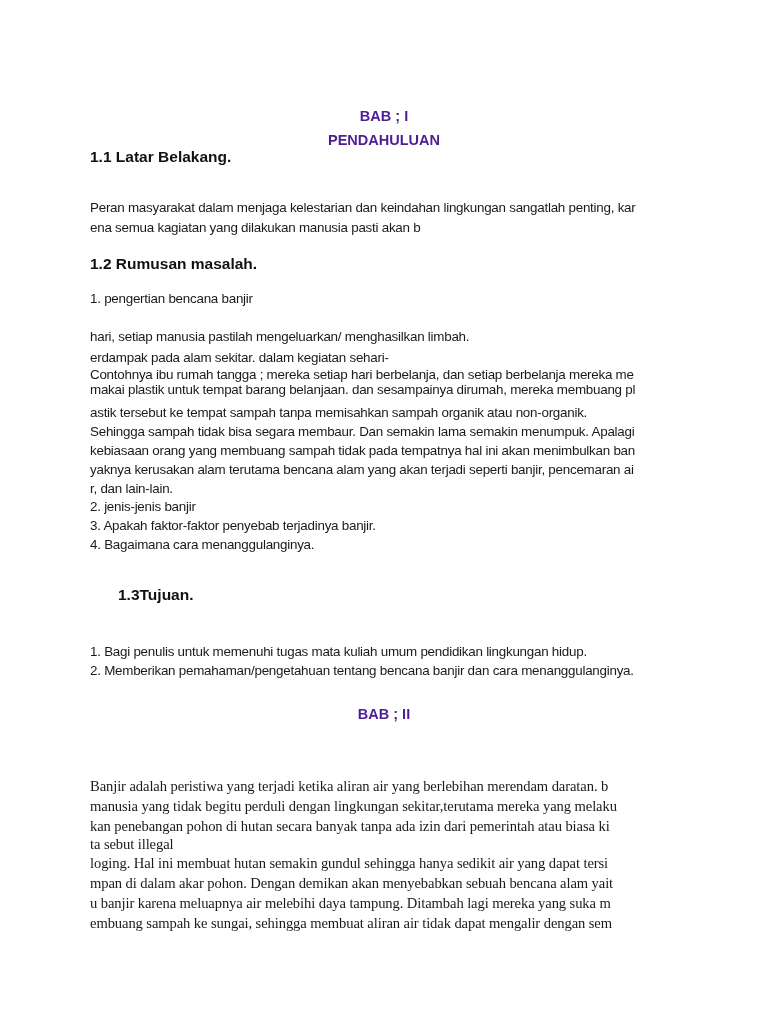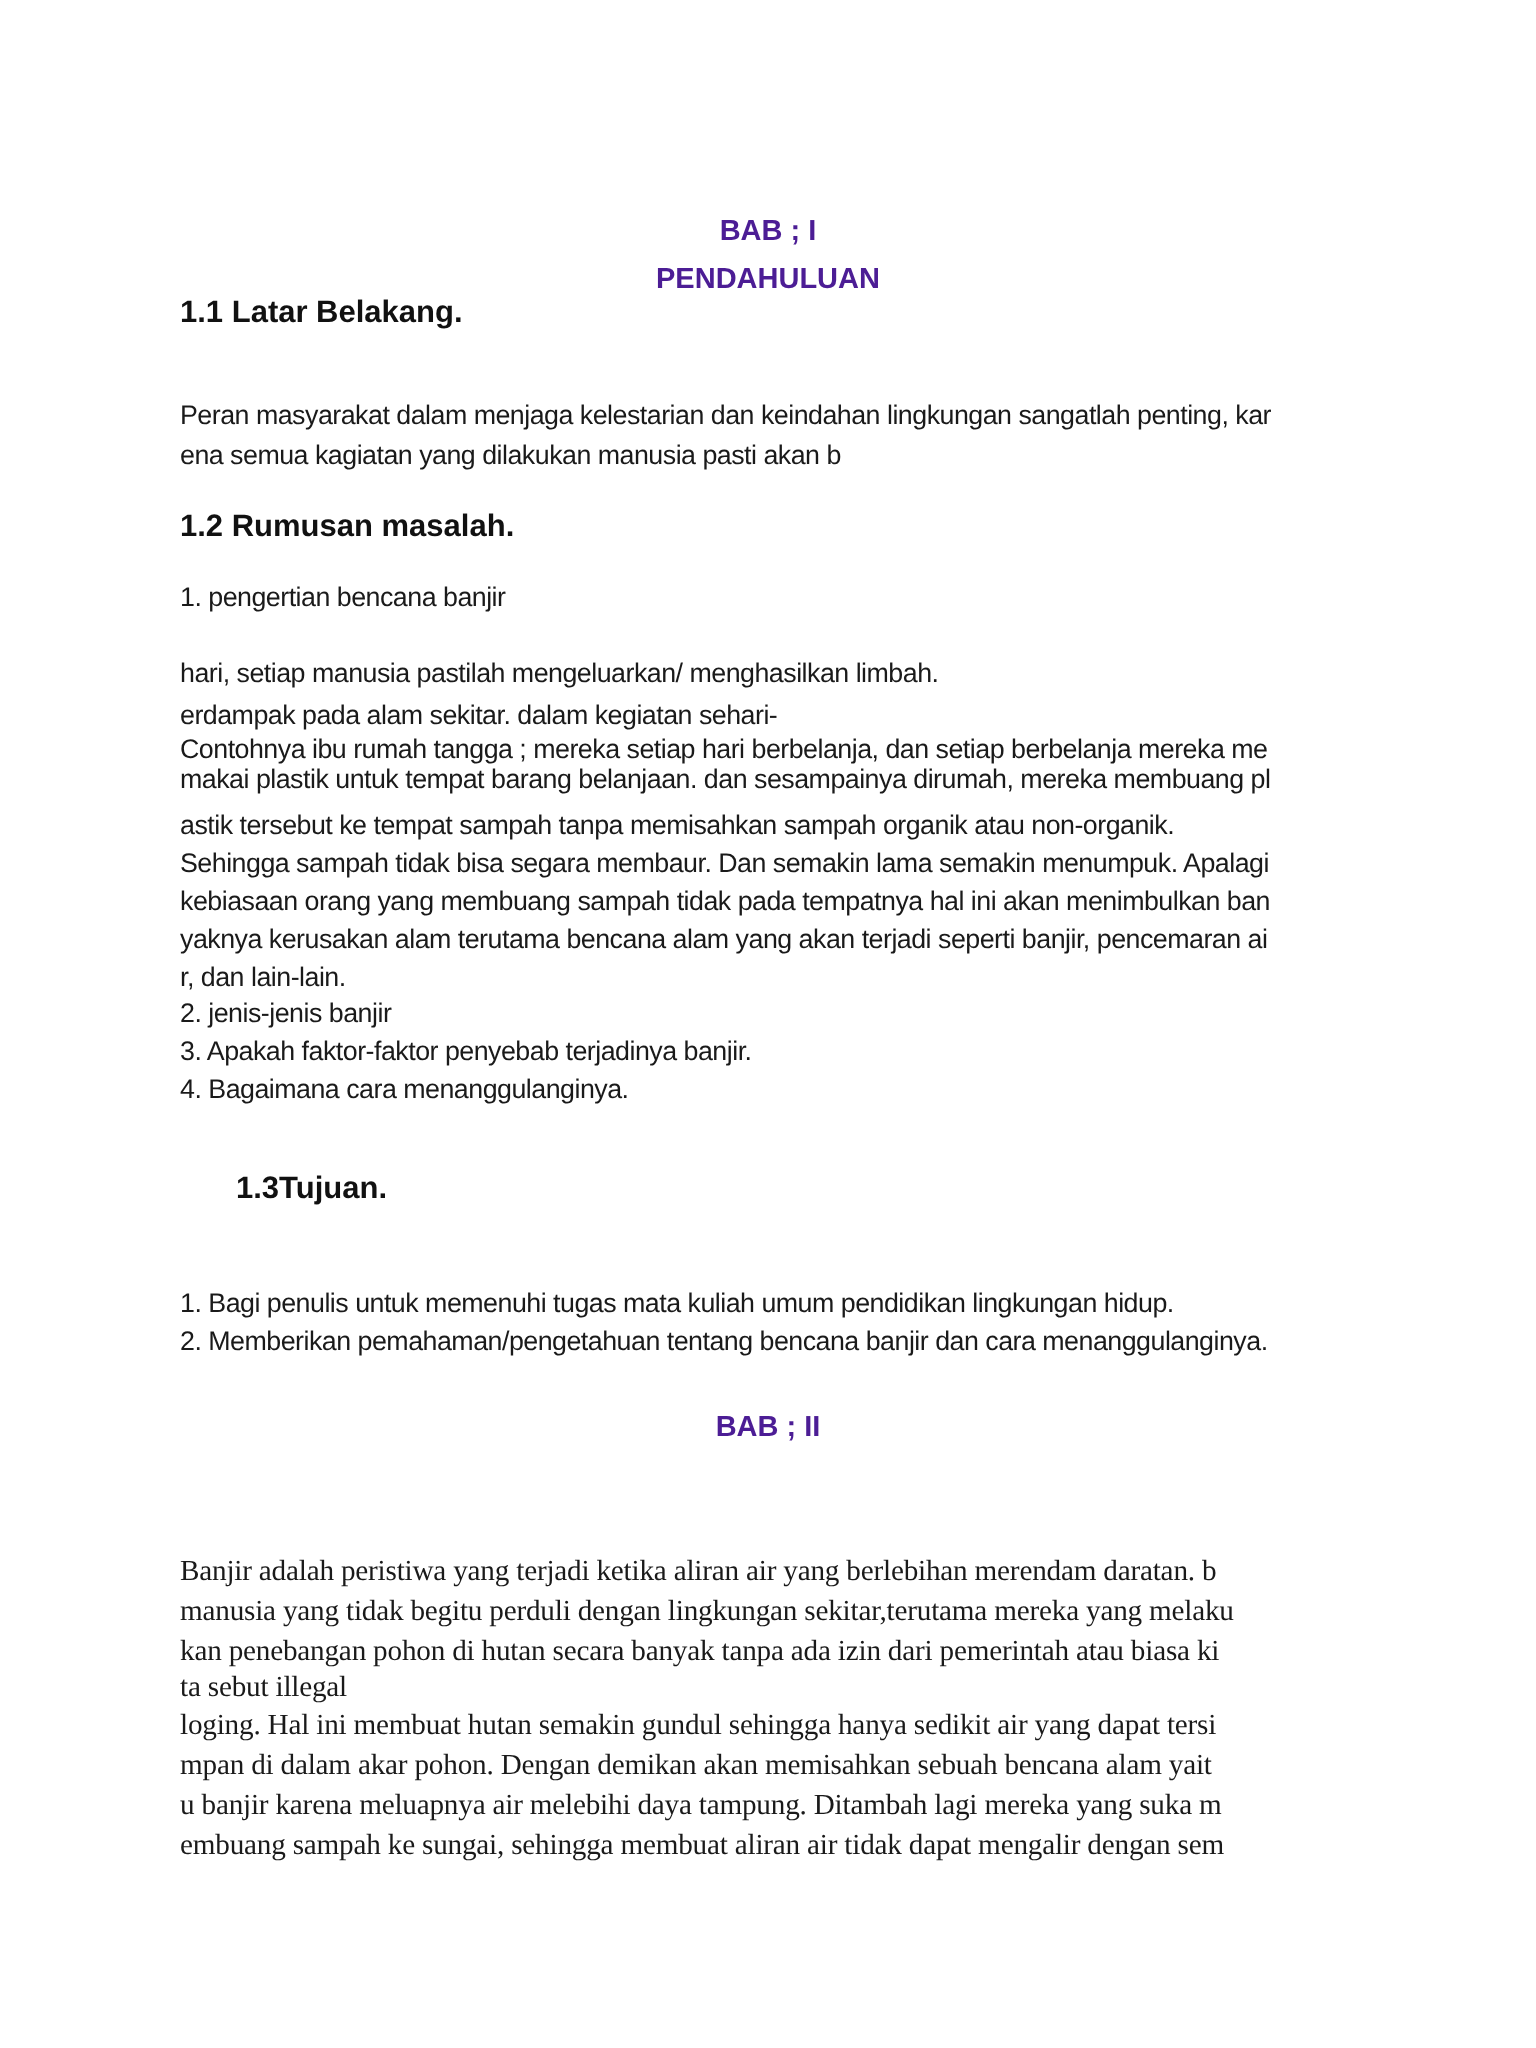--- a/index.html
+++ b/index.html
@@ -44,17 +44,17 @@
   <div class="abs t" style="left:90px; top:644px;">1. Bagi penulis untuk memenuhi tugas mata kuliah umum pendidikan lingkungan hidup.</div>
   <div class="abs t" style="left:90px; top:663px;">2. Memberikan pemahaman/pengetahuan tentang bencana banjir dan cara menanggulanginya.</div>
 
   <div class="abs blue center" style="top:706px;">BAB ; II</div>
 
   <div class="abs s" style="left:90px; top:778px;"> Banjir adalah peristiwa yang terjadi ketika aliran air yang berlebihan merendam daratan. b</div>
   <div class="abs s" style="left:90px; top:798px;">manusia yang tidak begitu perduli dengan lingkungan sekitar,terutama mereka yang melaku</div>
   <div class="abs s" style="left:90px; top:818px;">kan penebangan pohon di hutan secara banyak tanpa ada izin dari pemerintah atau biasa ki</div>
   <div class="abs s" style="left:90px; top:836px;">ta sebut illegal</div>
   <div class="abs s" style="left:90px; top:855px;">loging. Hal ini membuat hutan semakin gundul sehingga hanya sedikit air yang dapat tersi</div>
-  <div class="abs s" style="left:90px; top:875px;">mpan di dalam akar pohon. Dengan demikan akan memisahkan sebuah bencana alam yait</div>
+  <div class="abs s" style="left:90px; top:875px;">mpan di dalam akar pohon. Dengan demikan akan menyebabkan sebuah bencana alam yait</div>
   <div class="abs s" style="left:90px; top:895px;text-align:right;">u banjir karena meluapnya air melebihi daya tampung. Ditambah lagi mereka  yang suka m</div>
   <div class="abs s" style="left:90px; top:915px;">embuang sampah ke sungai, sehingga membuat aliran air tidak dapat mengalir dengan sem</div>
 
 </div>
 
 </body></html>

